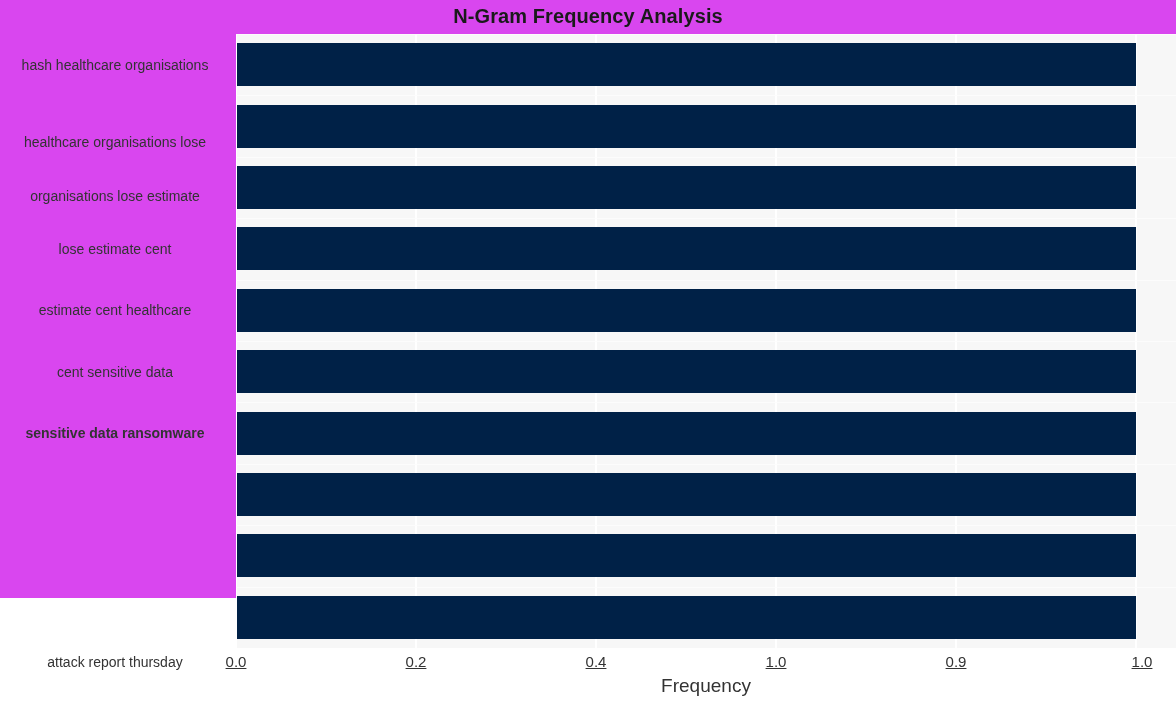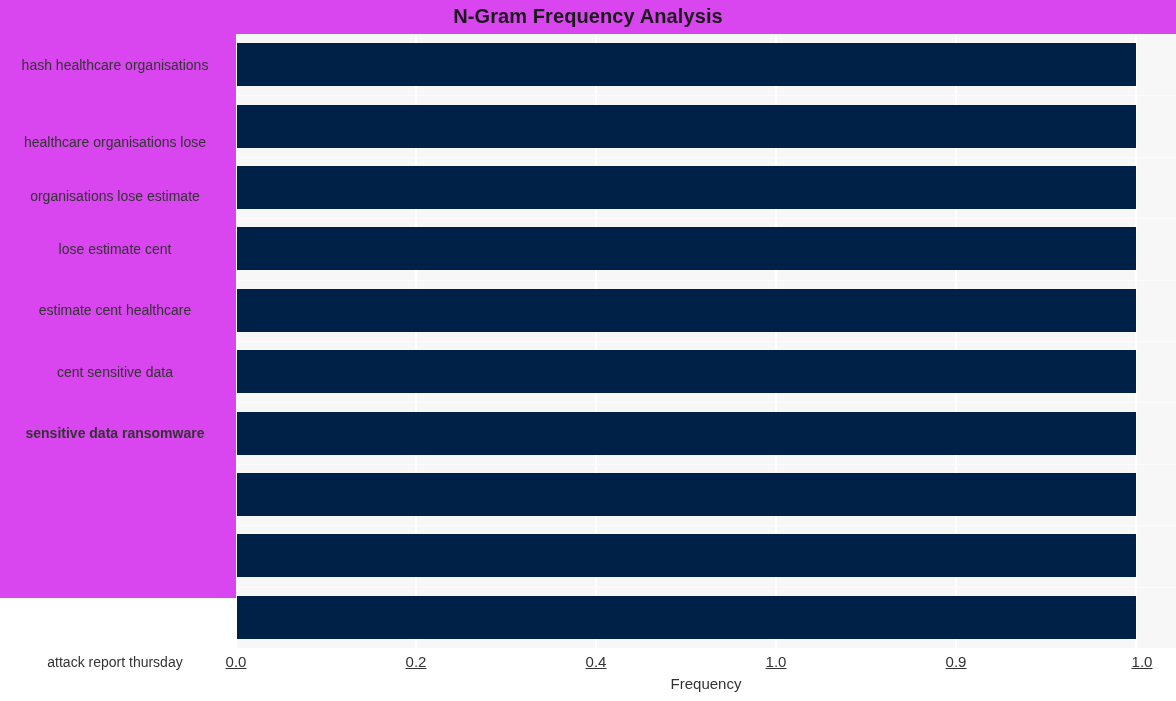--- a/index.html
+++ b/index.html
@@ -113,21 +113,21 @@
     text-decoration: underline;
   }
 
   
   #xaxis-title {
     position: absolute;
     left: 236px;
     top: 675px;
     width: 940px;
     text-align: center;
-    font-size: 15px;
+    font-size: 19px;
     color: #333333;
   }
 </style>
 </head>
 <body>
 
 <div id="figure">
 
   <div id="chart-title">N-Gram Frequency Analysis</div>
 

